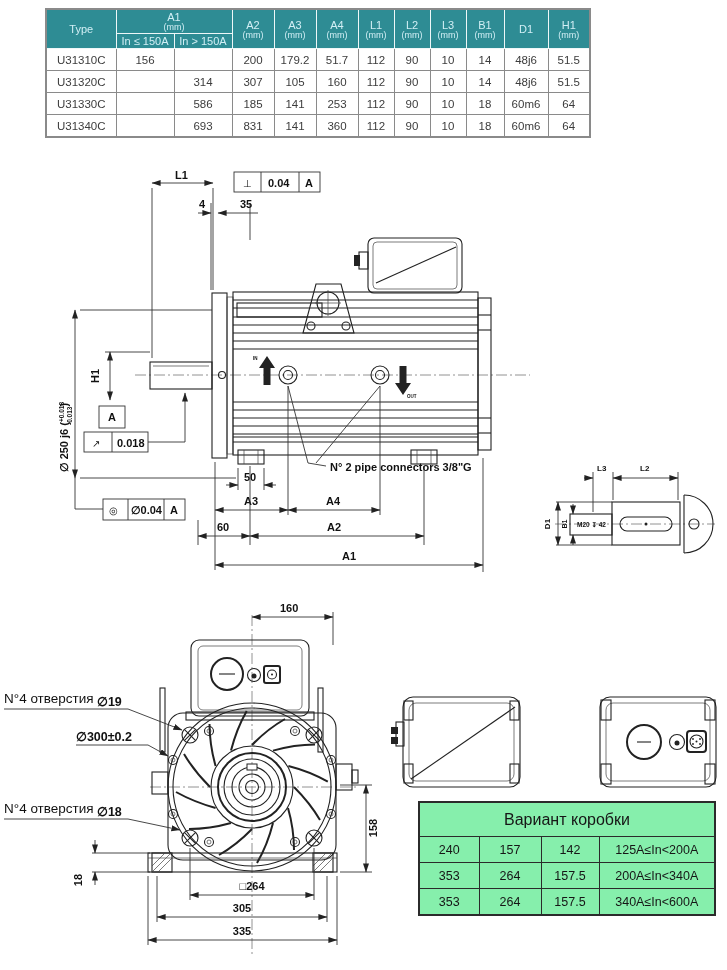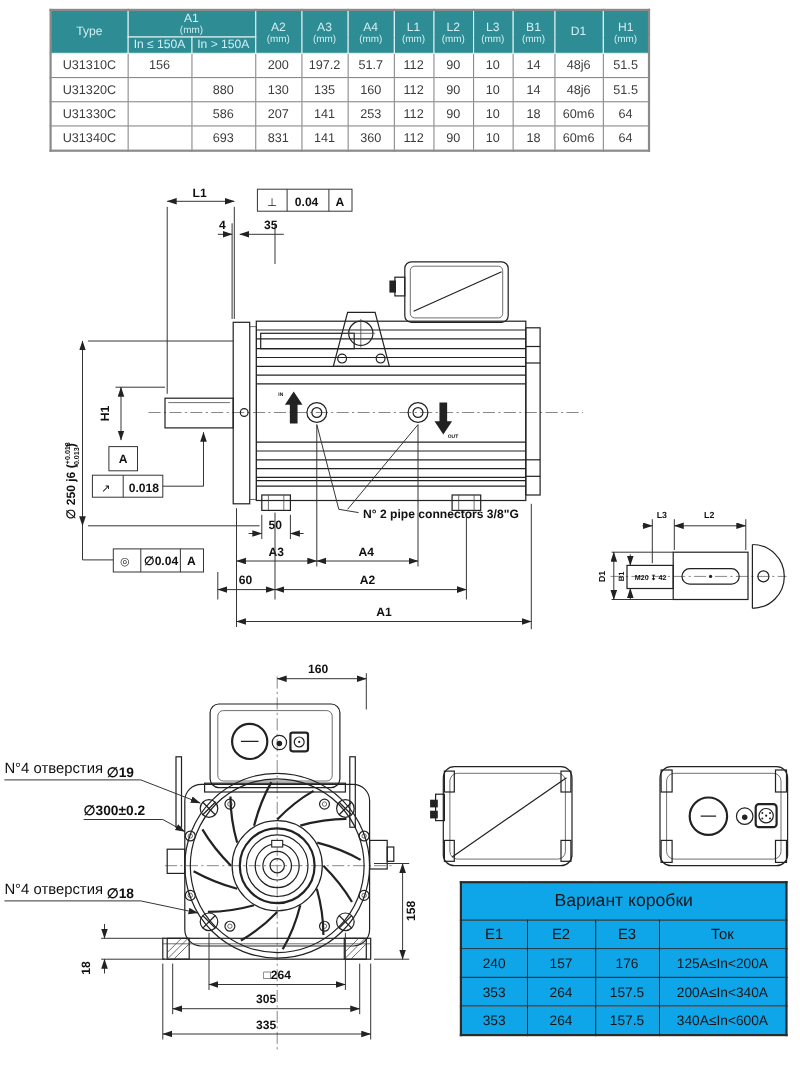--- a/index.html
+++ b/index.html
@@ -10,21 +10,21 @@
               table-layout:fixed;border:2px solid #8a8a8a;}
   .spec-table th{background:#2e8c94;color:#d2eff5;font-weight:normal;
                  border:1px solid #eef7f8;font-size:11px;padding:1px 2px;text-align:center;}
   .spec-table th .unit{display:block;font-size:9px;line-height:9px;}
   .spec-table td{border:1px solid #8a8a8a;color:#3c3c3c;font-size:11.5px;
                  text-align:center;height:21px;padding:0 2px;background:#fff;}
   
   .box-table{position:absolute;left:418px;top:801px;border-collapse:collapse;
              border:2px solid #2b2b2b;table-layout:fixed;}
   .box-table td,.box-table th{border:1.4px solid #2b2b2b;color:#161616;
-             text-align:center;background:#0ea5e9;font-weight:normal;}
+             text-align:center;background:#86efac;font-weight:normal;}
   .box-table .title{font-size:16px;height:31px;}
   .box-table th{font-size:13.5px;height:23px;}
   .box-table td{font-size:12.5px;height:23px;}
   
   svg{position:absolute;}
   .g{stroke:#222;fill:none;stroke-width:1.1;}
   .g2{stroke:#222;fill:none;stroke-width:2;}
   .thin{stroke:#444;fill:none;stroke-width:0.7;}
   .d{stroke:#333;fill:none;stroke-width:0.9;}
   .cl{stroke:#777;stroke-width:0.8;fill:none;stroke-dasharray:11 3 2 3;}
@@ -75,48 +75,48 @@
     </tr>
     <tr>
       <th>In ≤ 150A</th>
       <th>In &gt; 150A</th>
     </tr>
     <tr>
       <td>U31310C</td>
           <td>156</td>
           <td></td>
           <td>200</td>
-          <td>197.2</td>
+          <td>179.2</td>
           <td>51.7</td>
           <td>112</td>
           <td>90</td>
           <td>10</td>
           <td>14</td>
           <td>48j6</td>
           <td>51.5</td>
     </tr>
     <tr>
       <td>U31320C</td>
           <td></td>
-          <td>880</td>
-          <td>130</td>
-          <td>135</td>
+          <td>314</td>
+          <td>307</td>
+          <td>105</td>
           <td>160</td>
           <td>112</td>
           <td>90</td>
           <td>10</td>
           <td>14</td>
           <td>48j6</td>
           <td>51.5</td>
     </tr>
     <tr>
       <td>U31330C</td>
           <td></td>
           <td>586</td>
-          <td>207</td>
+          <td>185</td>
           <td>141</td>
           <td>253</td>
           <td>112</td>
           <td>90</td>
           <td>10</td>
           <td>18</td>
           <td>60m6</td>
           <td>64</td>
     </tr>
     <tr>
@@ -581,29 +581,23 @@
       <col style="width:60px">
         <col style="width:62px">
         <col style="width:58px">
         <col style="width:116px">
     </colgroup>
     <tbody>
         <tr>
           <td class="title" colspan="4">Вариант коробки</td>
         </tr>
     <tr>
-      <th>E1</th>
-      <th>E2</th>
-      <th>E3</th>
-      <th>Ток</th>
-    </tr>
-    <tr>
       <td>240</td>
           <td>157</td>
-          <td>176</td>
+          <td>142</td>
           <td>125A≤In&lt;200A</td>
     </tr>
     <tr>
       <td>353</td>
           <td>264</td>
           <td>157.5</td>
           <td>200A≤In&lt;340A</td>
     </tr>
     <tr>
       <td>353</td>

